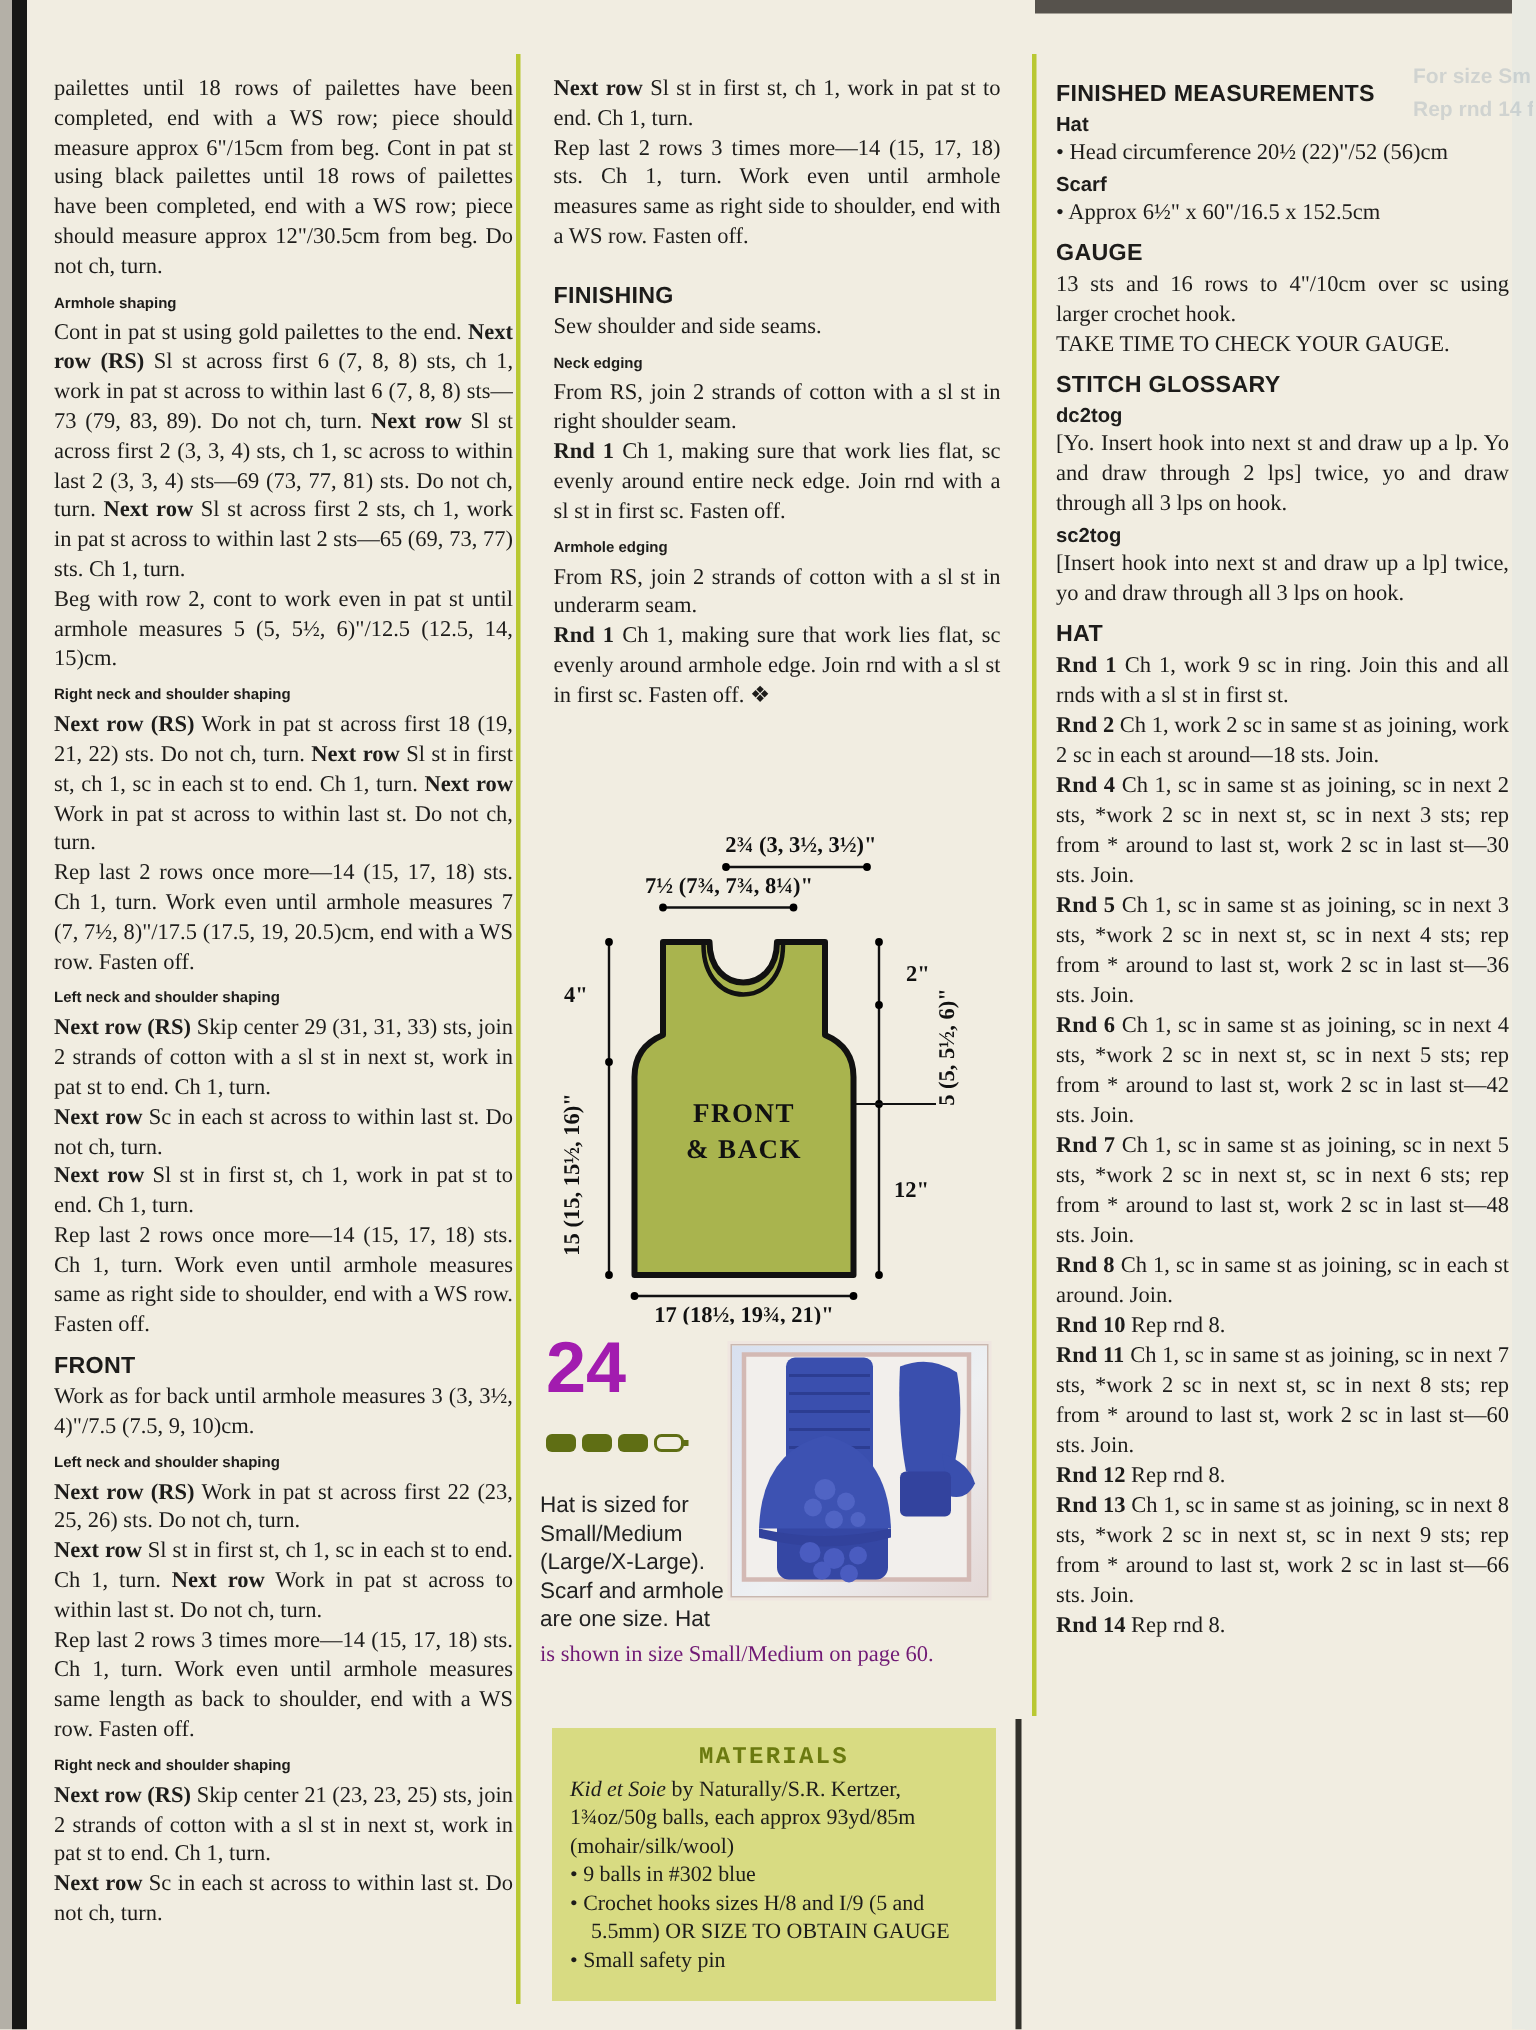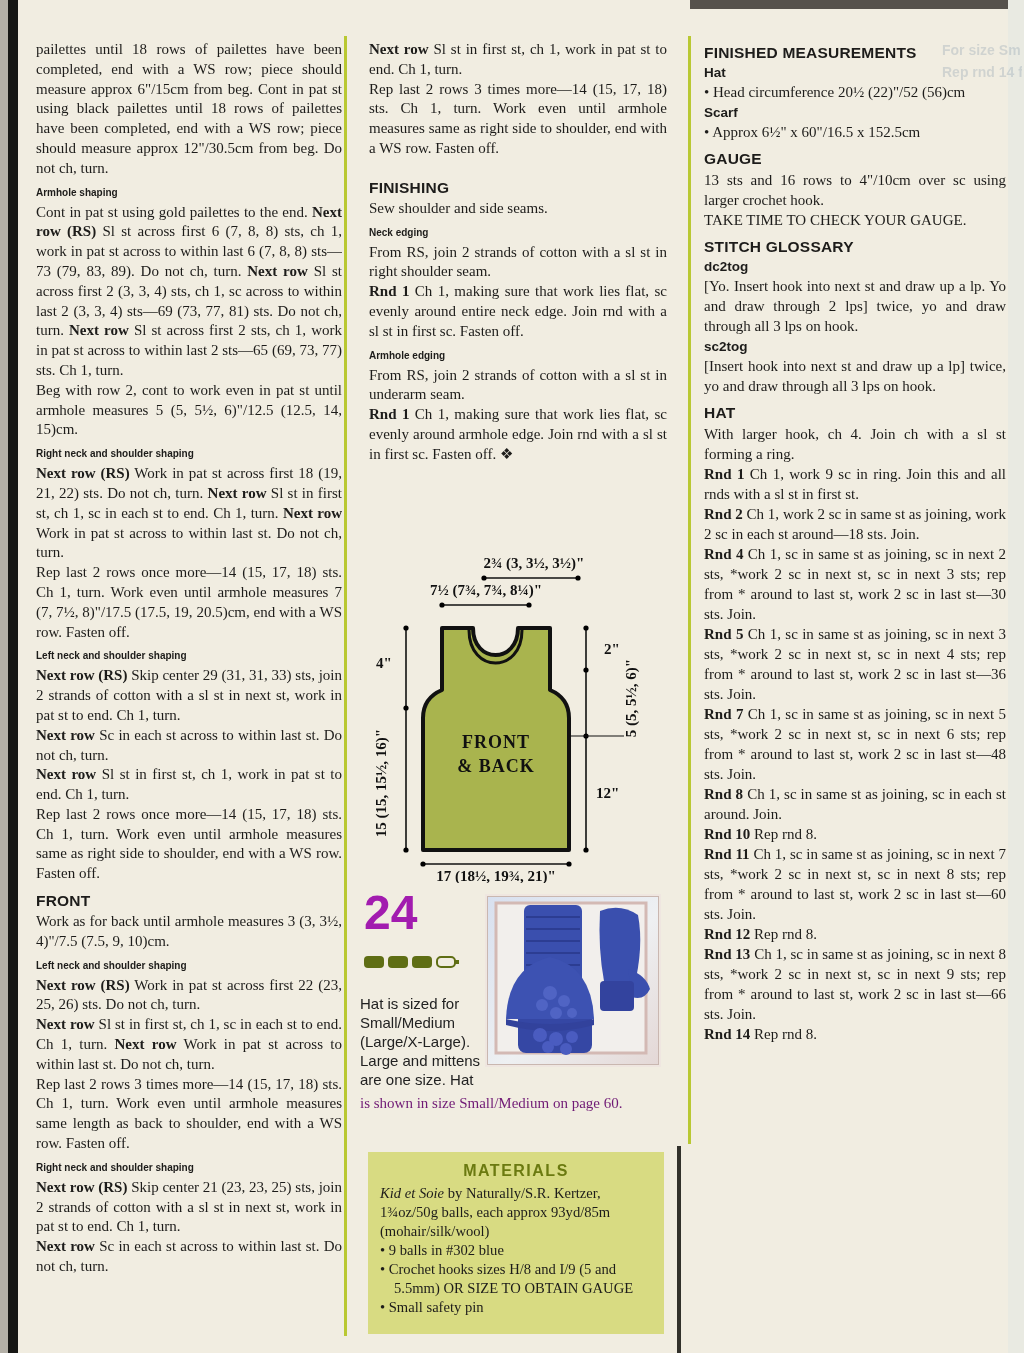--- a/index.html
+++ b/index.html
@@ -21,21 +21,21 @@
   
   .col{position:absolute;overflow:hidden;}
   .blk{margin:0;}
   .p{font-size:15px;line-height:19.8px;text-align:justify;}
   .pb{font-size:15px;line-height:19.8px;text-align:left;padding-left:14px;text-indent:-14px;}
   .h1{font-family:"Liberation Sans",sans-serif;font-weight:800;font-size:15.5px;line-height:18px;
       margin:8px 0 2px;letter-spacing:.2px;}
   .h2{font-family:"Liberation Sans",sans-serif;font-weight:700;font-size:10px;line-height:18px;margin:5px 0 1px;}
   .h3{font-family:"Liberation Sans",sans-serif;font-weight:700;font-size:13.5px;line-height:16px;margin:3px 0 1px;}
   .mt{margin-top:20px;}
-  .col .blk:first-child{margin-top:6px;}
+  .col .blk:first-child{margin-top:16px;}
   
   #col-right .p,#col-right .pb{line-height:20px;}
   
   #schematic{position:absolute;left:366px;top:548px;width:316px;height:335px;}
   #schematic text{font-family:"Liberation Serif",serif;fill:#111;}
   .dim{font-size:15px;font-weight:bold;}
   .fb{font-size:18px;font-weight:bold;letter-spacing:1px;}
   
   #feature{position:absolute;left:360px;top:888px;width:308px;height:260px;}
   .big-num{position:absolute;left:4px;top:0px;font-family:"Liberation Sans",sans-serif;
@@ -43,21 +43,21 @@
   .meter{position:absolute;left:4px;top:66px;}
   .cap-side{position:absolute;left:0;top:106px;width:124px;
     font-family:"Liberation Sans",sans-serif;font-size:15px;line-height:19px;color:#222;}
   .cap-bottom{position:absolute;left:0;top:206px;width:308px;
     font-family:Liberation Serif, serif;font-size:15px;line-height:19px;color:#701a75;}
   .photo{position:absolute;left:127px;top:8px;width:170px;height:167px;
     border:1px solid #c9b7b0;box-shadow:0 0 0 2px #efe6e0;}
   
   #materials{position:absolute;left:368px;top:1152px;width:272px;height:162px;
     background:#d8db82;padding:10px 12px;overflow:hidden;}
-  #materials .ttl{font-family:Liberation Sans, sans-serif;font-weight:bold;font-size:16px;
+  #materials .ttl{font-family:Liberation Mono, monospace;font-weight:bold;font-size:16px;
     color:#6b7a10;text-align:center;letter-spacing:1.5px;margin-bottom:4px;}
   #materials .p,#materials .pb{font-size:14.6px;line-height:19px;text-align:left;}
   b{font-weight:bold;}
   i{}
 </style>
 </head>
 <body>
 
 <div class="edge-gray"></div>
 <div class="edge-black"></div>
@@ -115,25 +115,25 @@
     <div class="blk pb">•  Approx 6½" x 60"/16.5 x 152.5cm</div>
     <div class="blk h1">GAUGE</div>
     <div class="blk p">13 sts and 16 rows to 4"/10cm over sc using larger crochet hook.</div>
     <div class="blk p">TAKE TIME TO CHECK YOUR GAUGE.</div>
     <div class="blk h1">STITCH GLOSSARY</div>
     <div class="blk h3">dc2tog</div>
     <div class="blk p">[Yo. Insert hook into next st and draw up a lp. Yo and draw through 2 lps] twice, yo and draw through all 3 lps on hook.</div>
     <div class="blk h3">sc2tog</div>
     <div class="blk p">[Insert hook into next st and draw up a lp] twice, yo and draw through all 3 lps on hook.</div>
     <div class="blk h1">HAT</div>
-    <div class="blk p">With larger hook, ch 4. Join ch with a sl st forming a ring.</div>
     <div class="blk p"><b>Rnd 1</b> Ch 1, work 9 sc in ring. Join this and all rnds with a sl st in first st.</div>
     <div class="blk p"><b>Rnd 2</b> Ch 1, work 2 sc in same st as joining, work 2 sc in each st around—18 sts. Join.</div>
     <div class="blk p"><b>Rnd 4</b> Ch 1, sc in same st as joining, sc in next 2 sts, *work 2 sc in next st, sc in next 3 sts; rep from * around to last st, work 2 sc in last st—30 sts. Join.</div>
     <div class="blk p"><b>Rnd 5</b> Ch 1, sc in same st as joining, sc in next 3 sts, *work 2 sc in next st, sc in next 4 sts; rep from * around to last st, work 2 sc in last st—36 sts. Join.</div>
+    <div class="blk p"><b>Rnd 6</b> Ch 1, sc in same st as joining, sc in next 4 sts, *work 2 sc in next st, sc in next 5 sts; rep from * around to last st, work 2 sc in last st—42 sts. Join.</div>
     <div class="blk p"><b>Rnd 7</b> Ch 1, sc in same st as joining, sc in next 5 sts, *work 2 sc in next st, sc in next 6 sts; rep from * around to last st, work 2 sc in last st—48 sts. Join.</div>
     <div class="blk p"><b>Rnd 8</b> Ch 1, sc in same st as joining, sc in each st around. Join.</div>
     <div class="blk p"><b>Rnd 10</b> Rep rnd 8.</div>
     <div class="blk p"><b>Rnd 11</b> Ch 1, sc in same st as joining, sc in next 7 sts, *work 2 sc in next st, sc in next 8 sts; rep from * around to last st, work 2 sc in last st—60 sts. Join.</div>
     <div class="blk p"><b>Rnd 12</b> Rep rnd 8.</div>
     <div class="blk p"><b>Rnd 13</b> Ch 1, sc in same st as joining, sc in next 8 sts, *work 2 sc in next st, sc in next 9 sts; rep from * around to last st, work 2 sc in last st—66 sts. Join.</div>
     <div class="blk p"><b>Rnd 14</b> Rep rnd 8.</div>
   </div>
 
 <div id="schematic">
@@ -180,21 +180,21 @@
 
 <div id="feature">
   <div class="big-num">24</div>
   <svg class="meter" width="100" height="16" viewBox="0 0 100 16">
     <rect x="0" y="2" width="20" height="12" rx="4" fill="#5f6e14"></rect>
     <rect x="24" y="2" width="20" height="12" rx="4" fill="#5f6e14"></rect>
     <rect x="48" y="2" width="20" height="12" rx="4" fill="#5f6e14"></rect>
     <rect x="73" y="3" width="18" height="10" rx="4" fill="none" stroke="#5f6e14" stroke-width="2"></rect>
     <rect x="91" y="6" width="4" height="4" fill="#5f6e14"></rect>
   </svg>
-  <div class="cap-side">Hat is sized for Small/Medium (Large/X-Large). Large and mittens are one size. Hat</div>
+  <div class="cap-side">Hat is sized for Small/Medium (Large/X-Large). Scarf and armhole are one size. Hat</div>
   <div class="cap-bottom">is shown in size Small/Medium on page 60.</div>
   <div class="photo">
     <svg width="170" height="167" viewBox="0 0 170 167">
       <defs>
         <linearGradient id="pbg" x1="0" y1="0" x2="1" y2="1">
           <stop offset="0" stop-color="#d8e0ef"></stop>
             <stop offset="0.55" stop-color="#eef0f2"></stop>
             <stop offset="1" stop-color="#e4d8d6"></stop>
         </linearGradient>
       </defs>

